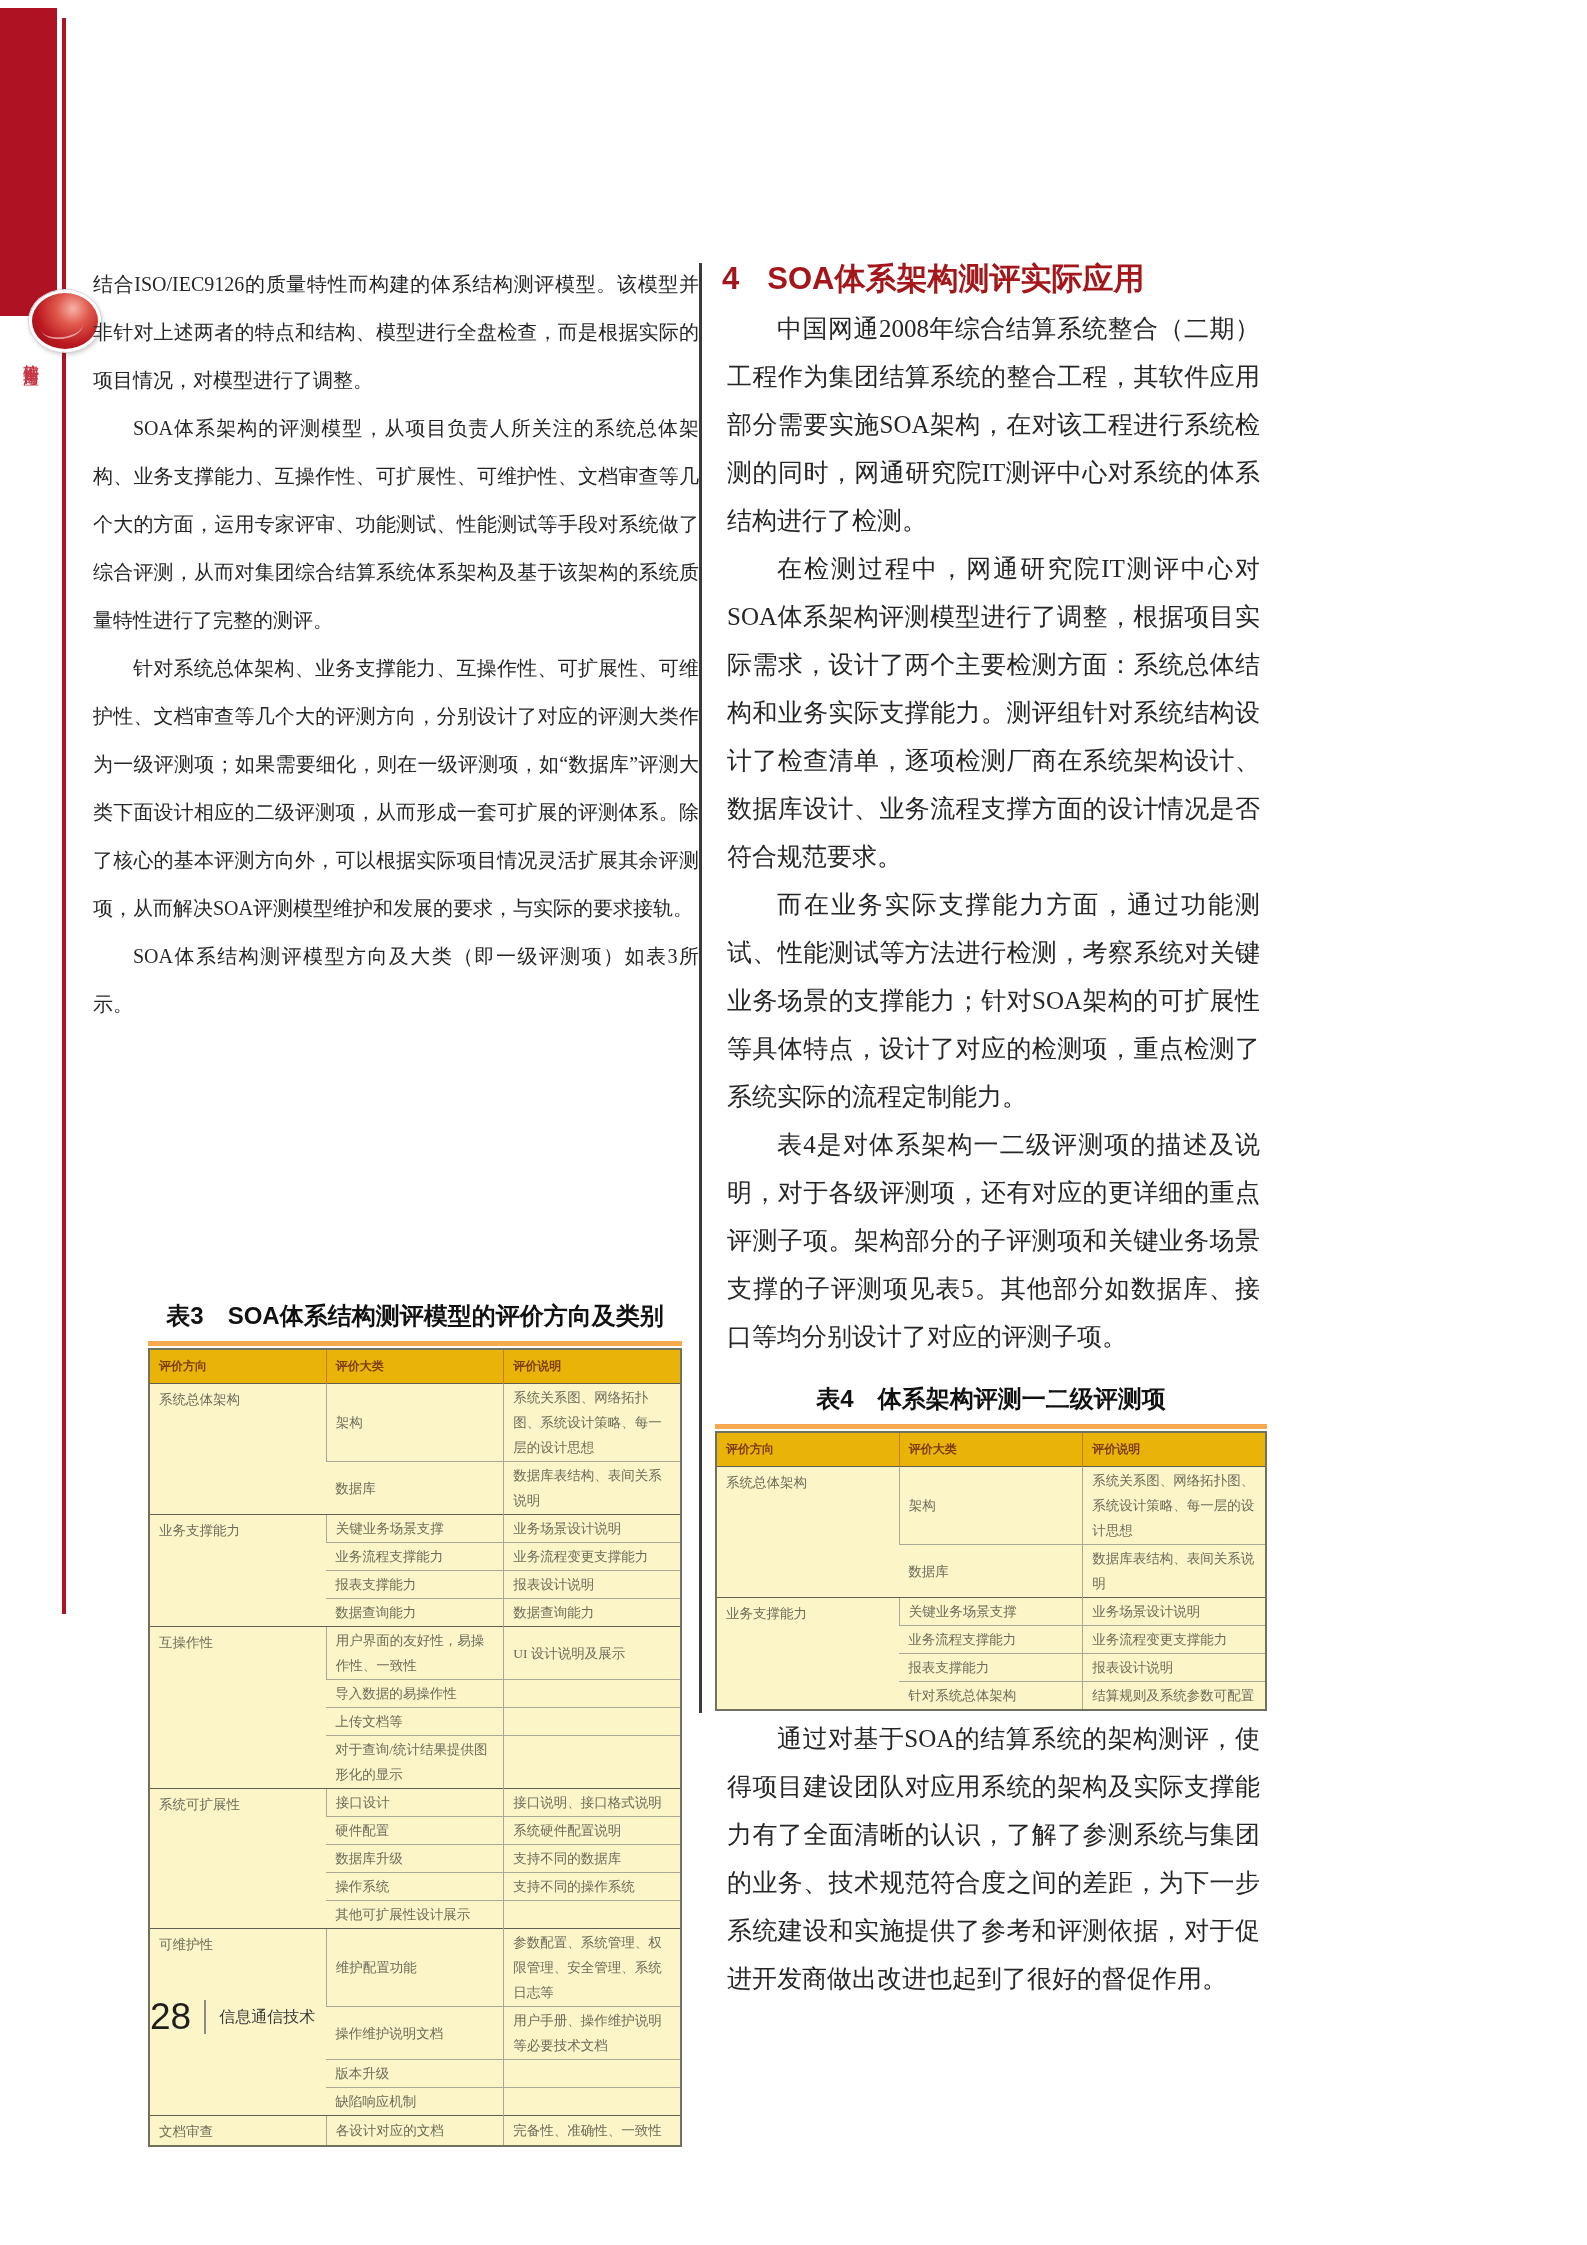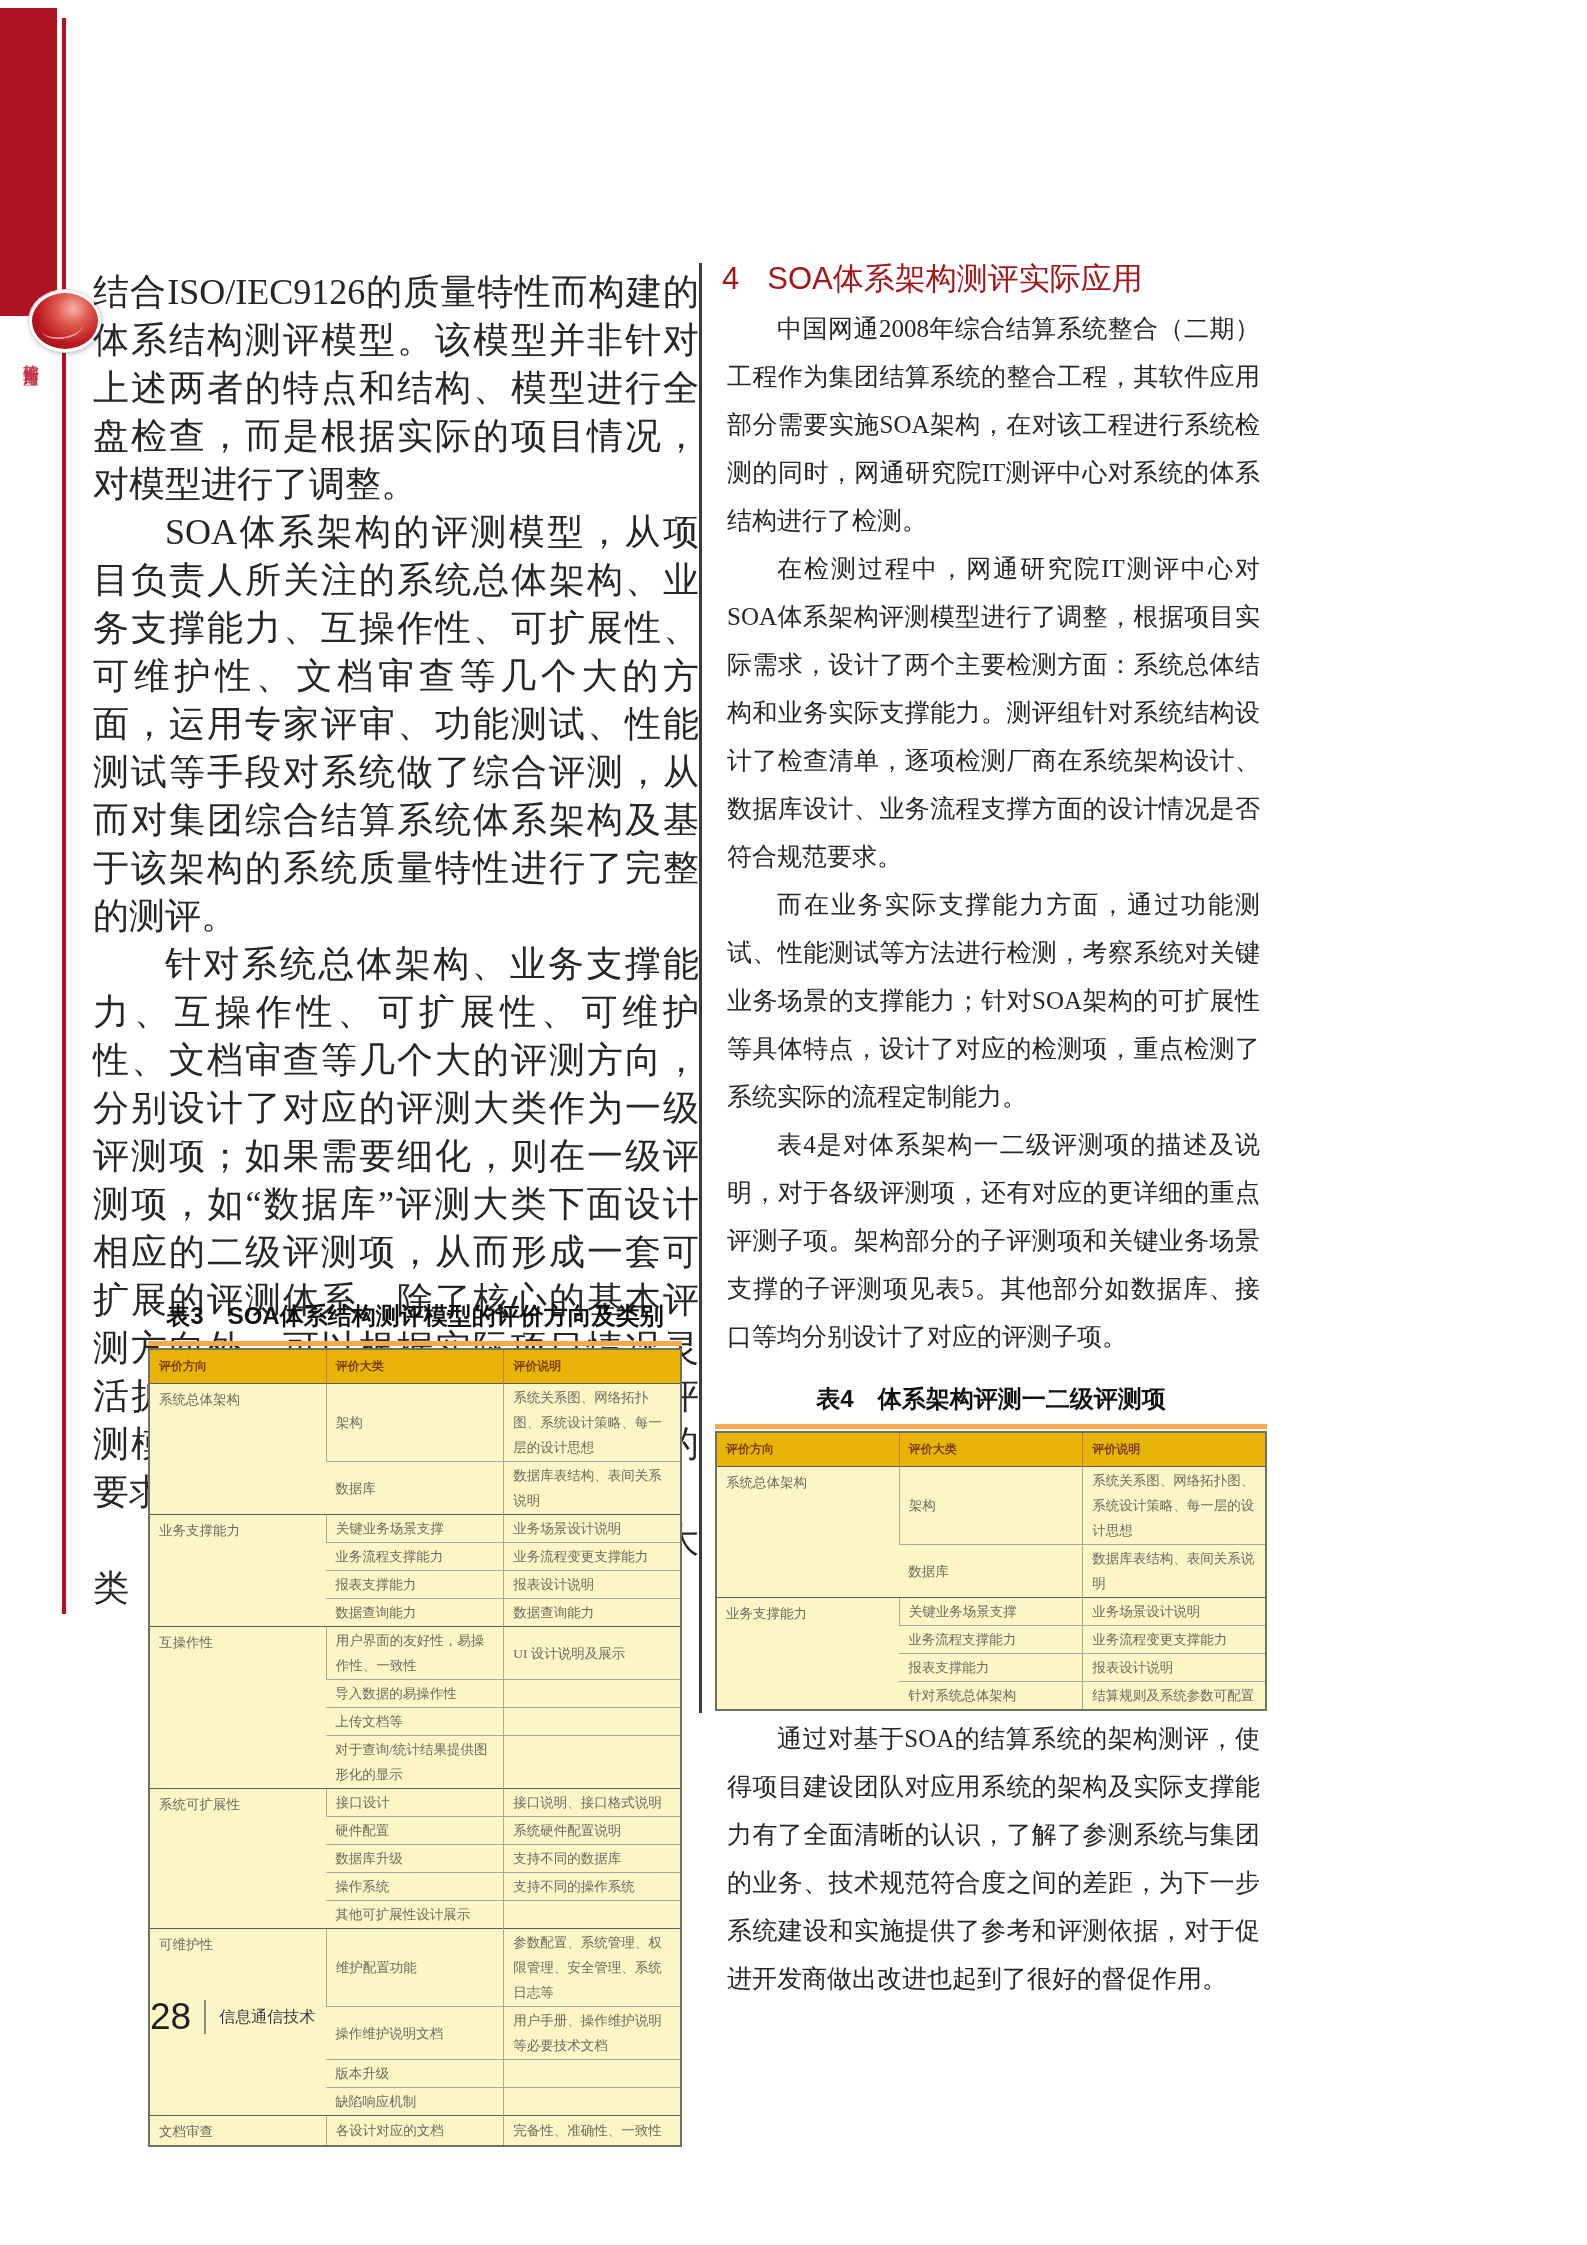--- a/index.html
+++ b/index.html
@@ -13,32 +13,32 @@
         background:radial-gradient(ellipse at 62% 28%, #f6b3a8 0%, #e05a4d 28%, #bb1820 62%, #8c0d13 100%);
         border:3px solid #ffffff;box-shadow:0 0 0 1px #d8d8d8, 1px 2px 5px rgba(0,0,0,0.25);}
   .logo:after{content:"";position:absolute;left:9px;top:22px;width:42px;height:22px;border-radius:50%;
         border-bottom:2px solid rgba(255,255,255,0.55);transform:rotate(-8deg);}
   .side-label{position:absolute;left:20px;top:352px;writing-mode:vertical-rl;
         font-family:"Liberation Sans","DejaVu Sans",sans-serif;font-size:16px;letter-spacing:1px;color:#C73545;}
 
   .col-divider{position:absolute;left:699px;top:263px;width:3px;height:1450px;background:#3a3a3a;}
 
   
-  .left-col{position:absolute;left:93px;top:260px;width:606px;font-size:36px;line-height:48px;
-        text-align:justify;margin-top:8px;}
+  .left-col{position:absolute;left:93px;top:260px;width:606px;font-size:20px;line-height:48px;
+        text-align:justify;}
   .right-col{position:absolute;left:727px;top:305px;width:533px;font-size:25px;line-height:48px;
         text-align:justify;}
   .closing{position:absolute;left:727px;top:1715px;width:533px;font-size:25px;line-height:48px;
         text-align:justify;}
   .left-col p,.right-col p,.closing p{margin:0;text-indent:2em;}
   .left-col p.noindent,.right-col p.noindent,.closing p.noindent{text-indent:0;}
 
   
   .sec-heading{position:absolute;left:722px;top:258px;font-family:"Liberation Sans","DejaVu Sans",sans-serif;
-        font-weight:normal;font-size:31px;color:#A4161A;white-space:nowrap;}
+        font-weight:bold;font-size:31px;color:#A4161A;white-space:nowrap;}
   .sec-num{margin-right:28px;}
 
   
   .table3-block{position:absolute;left:148px;top:1300px;width:534px;}
   .table4-block{position:absolute;left:715px;top:1383px;width:552px;}
   .tbl-title{text-align:center;font-family:"Liberation Sans","DejaVu Sans",sans-serif;font-weight:bold;
         font-size:24px;color:#111111;margin-bottom:9px;white-space:nowrap;}
   .tbl-strip{height:5px;background:#F6A94F;margin-bottom:2px;}
   table.eval-table{border-collapse:collapse;table-layout:fixed;width:100%;background:#FBF5C8;
         font-family:"Liberation Serif","DejaVu Serif",serif;font-size:13.5px;color:#6C6C5A;

